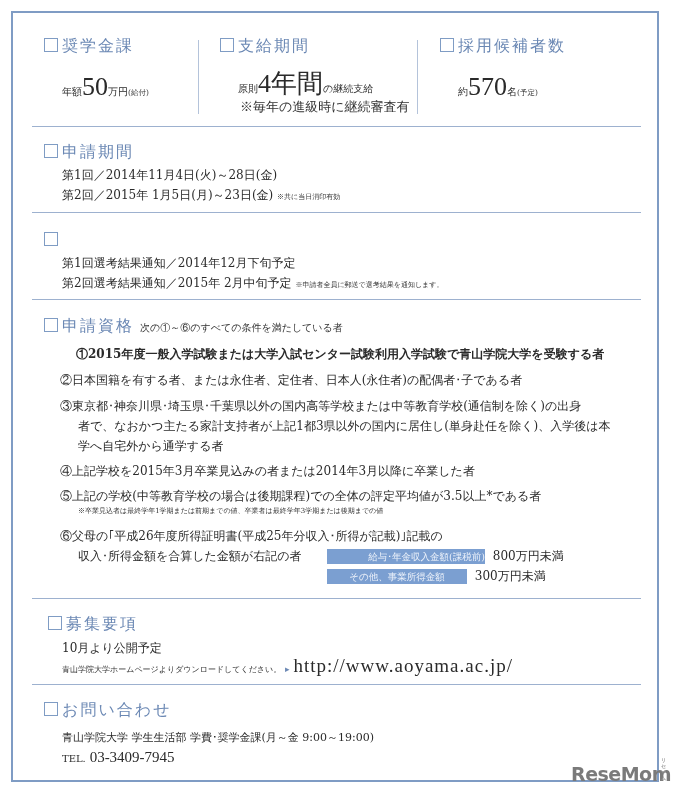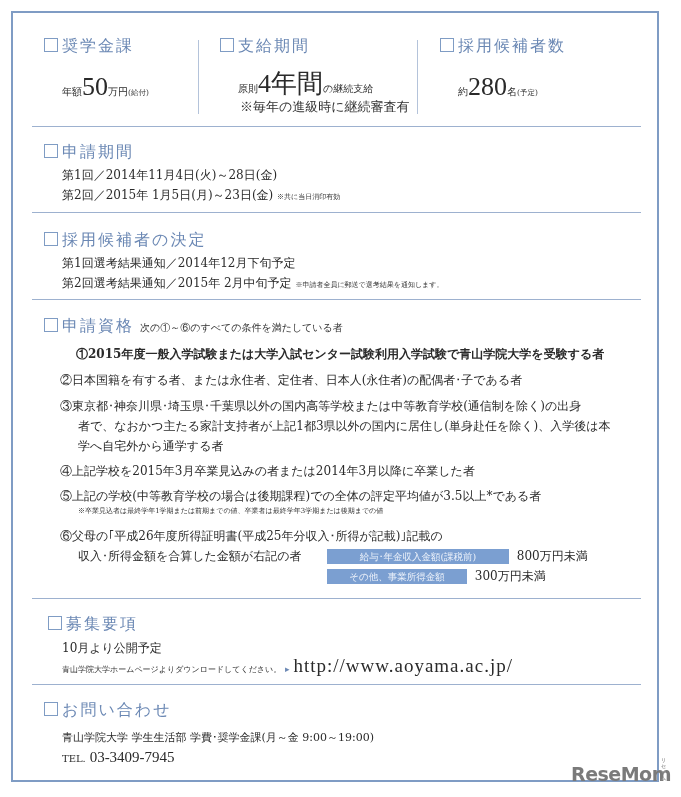--- a/index.html
+++ b/index.html
@@ -40,52 +40,52 @@
 <div class="sec-title" style="left:220px;top:36px;"><span class="box"></span><span>支給期間</span></div>
 <div class="line" style="left:238px;top:66px;">
   <span class="mid">原則</span><span class="big">4年間</span><span class="mid">の継続支給</span>
 </div>
 <div class="line small" style="left:240px;top:98px;font-size:13px;">※毎年の進級時に継続審査有</div>
 
 <div class="vsep" style="left:417px;"></div>
 
 <div class="sec-title" style="left:440px;top:36px;"><span class="box"></span><span>採用候補者数</span></div>
 <div class="line" style="left:458px;top:72px;">
-  <span class="mid">約</span><span class="big">280</span><span class="mid">名</span><span class="small">(予定)</span>
+  <span class="mid">約</span><span class="big">570</span><span class="mid">名</span><span class="small">(予定)</span>
 </div>
 
 <div class="hr" style="top:126px;"></div>
 
 <div class="sec-title" style="left:44px;top:142px;"><span class="box"></span><span>申請期間</span></div>
 <div class="line" style="left:62px;top:167px;">第1回／2014年11月4日(火)～28日(金)</div>
 <div class="line" style="left:62px;top:187px;"><span>第2回／2015年 1月5日(月)～23日(金)</span> <span class="tiny">※共に当日消印有効</span></div>
 
 <div class="hr" style="top:212px;"></div>
 
-<div class="sec-title" style="left:44px;top:230px;"><span class="box"></span><span>採用候補者の決定</span></div>
+<div class="sec-title" style="left:44px;top:230px;"><span class="box"></span></div>
 <div class="line" style="left:62px;top:255px;">第1回選考結果通知／2014年12月下旬予定</div>
 <div class="line" style="left:62px;top:275px;"><span>第2回選考結果通知／2015年 2月中旬予定</span> <span class="tiny">※申請者全員に郵送で選考結果を通知します。</span></div>
 
 <div class="hr" style="top:299px;"></div>
 
 <div class="sec-title" style="left:44px;top:316px;"><span class="box"></span><span>申請資格</span><span class="sub">次の①～⑥のすべての条件を満たしている者</span></div>
 
 <div class="line" style="left:76px;top:346px;font-weight:bold;"><span>①</span><span>2015年度一般入学試験または大学入試センター試験利用入学試験で青山学院大学を受験する者</span></div>
 <div class="line" style="left:60px;top:372px;"><span>②</span><span>日本国籍を有する者、または永住者、定住者、日本人(永住者)の配偶者･子である者</span></div>
 <div class="line" style="left:60px;top:398px;"><span>③</span><span>東京都･神奈川県･埼玉県･千葉県以外の国内高等学校または中等教育学校(通信制を除く)の出身</span></div>
 <div class="line" style="left:78px;top:418px;">者で、なおかつ主たる家計支持者が上記1都3県以外の国内に居住し(単身赴任を除く)、入学後は本</div>
 <div class="line" style="left:78px;top:438px;">学へ自宅外から通学する者</div>
 <div class="line" style="left:60px;top:463px;"><span>④</span><span>上記学校を2015年3月卒業見込みの者または2014年3月以降に卒業した者</span></div>
 <div class="line" style="left:60px;top:488px;"><span>⑤</span><span>上記の学校(中等教育学校の場合は後期課程)での全体の評定平均値が3.5以上*である者</span></div>
 <div class="line tiny" style="left:78px;top:506px;">※卒業見込者は最終学年1学期または前期までの値、卒業者は最終学年3学期または後期までの値</div>
 <div class="line" style="left:60px;top:528px;"><span>⑥</span><span>父母の｢平成26年度所得証明書(平成25年分収入･所得が記載)｣記載の</span></div>
 <div class="line" style="left:78px;top:548px;">収入･所得金額を合算した金額が右記の者</div>
 
 <div class="line" style="left:327px;top:548px;">
-  <span class="tag" style="width:182px;">給与･年金収入金額(課税前)</span>
+  <span class="tag" style="width:158px;text-align:right;">給与･年金収入金額(課税前)</span>
   <span style="margin-left:4px;">800万円未満</span>
 </div>
 <div class="line" style="left:327px;top:568px;">
   <span class="tag" style="width:140px;">その他、事業所得金額</span>
   <span style="margin-left:4px;">300万円未満</span>
 </div>
 
 <div class="hr" style="top:598px;"></div>
 
 <div class="sec-title" style="left:48px;top:614px;"><span class="box"></span><span>募集要項</span></div>

